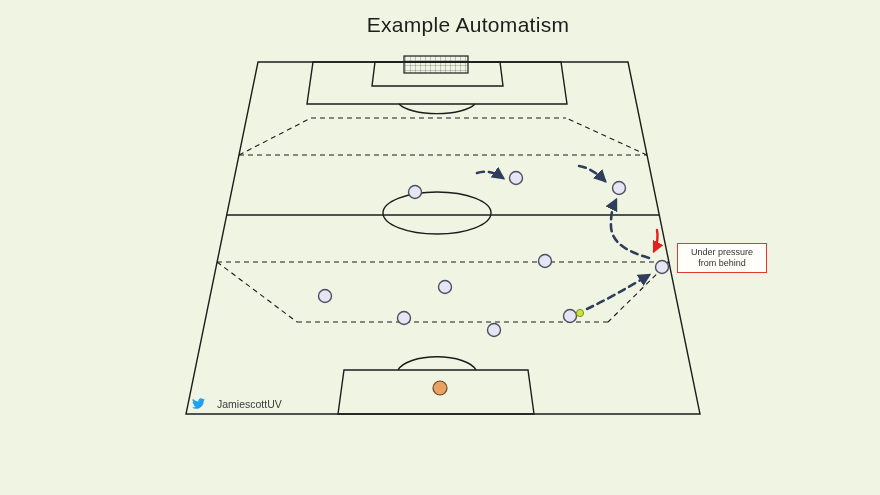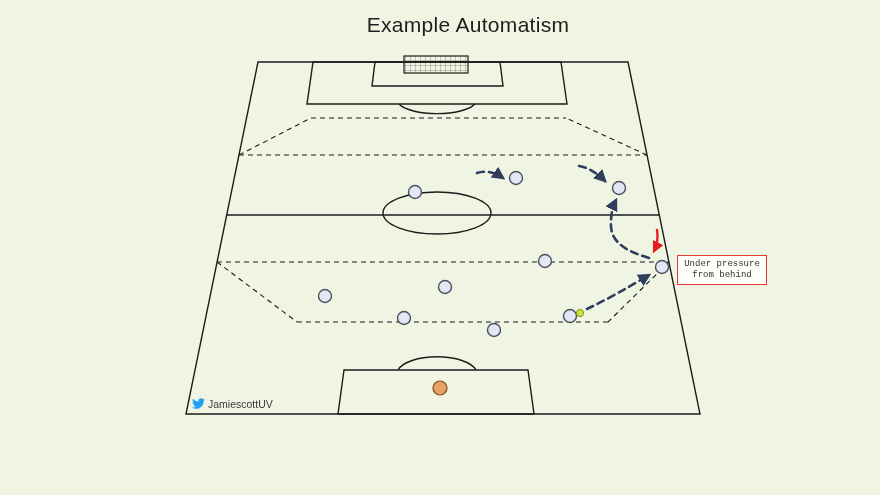--- a/index.html
+++ b/index.html
@@ -17,28 +17,28 @@
   .zone{fill:none;stroke:var(--c-line,#1c1c1c);stroke-width:1.1;stroke-dasharray:5 4}
   .net-rect{fill:url(#net-pattern);stroke:var(--c-line,#1c1c1c);stroke-width:1.2}
   .player{fill:var(--c-player-fill,#e4e6f3);stroke:var(--c-player-stroke,#4d4f62);stroke-width:1.4}
   .ball{fill:var(--c-ball-fill,#cde23c);stroke:var(--c-ball-stroke,#7f9414);stroke-width:1}
   .keeper{fill:var(--c-keeper-fill,#e8a266);stroke:var(--c-keeper-stroke,#74491f);stroke-width:1.2}
   .move-arrow{fill:none;stroke:var(--c-arrow,#2e3e5c);stroke-width:2.6;stroke-dasharray:7 5;stroke-linecap:round}
   .pressure-arrow{fill:none;stroke:var(--c-pressure-arrow,#e41f1f);stroke-width:2.4;stroke-linecap:round}
   .head-navy{fill:var(--c-arrow,#2e3e5c)}
   .head-red{fill:var(--c-pressure-arrow,#e41f1f)}
   .annotation{
-    position:absolute;left:677px;top:255px;width:82px;padding:3px 3px;
+    position:absolute;left:677px;top:243px;width:82px;padding:3px 3px;
     background:var(--c-annotation-bg,#fffef9);
     border:1.6px solid var(--c-annotation-border,#e03a2f);
-    font-family:Liberation Mono, monospace;font-size:9px;line-height:11px;
+    font-family:Liberation Sans, sans-serif;font-size:9px;line-height:11px;
     text-align:center;color:#333;
   }
   .watermark{
-    position:absolute;left:192px;top:397px;display:flex;align-items:center;gap:3px;
+    position:absolute;left:192px;top:397px;display:flex;align-items:center;gap:12px;
     font-size:10.5px;color:var(--c-watermark-text,#3a3a3a);
   }
   .watermark svg{display:block}
   .bird{fill:var(--c-twitter-blue,#1da1f2)}
 </style>
 </head>
 <body>
 
 <div class="title">Example Automatism</div>
 

